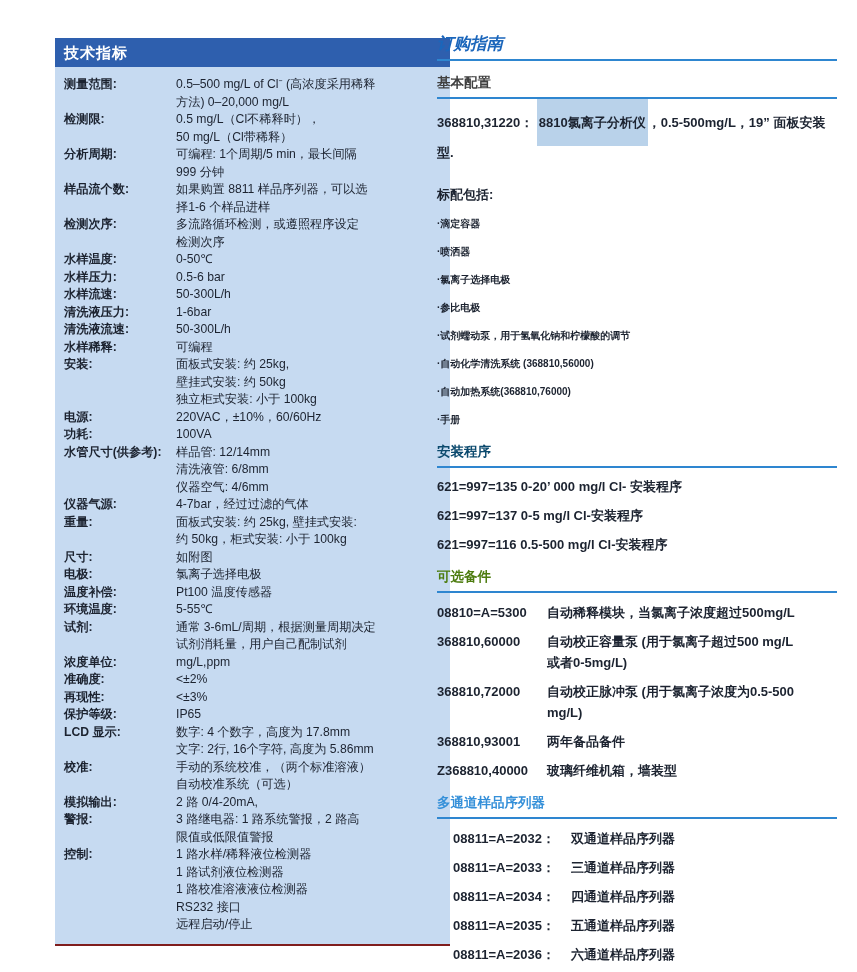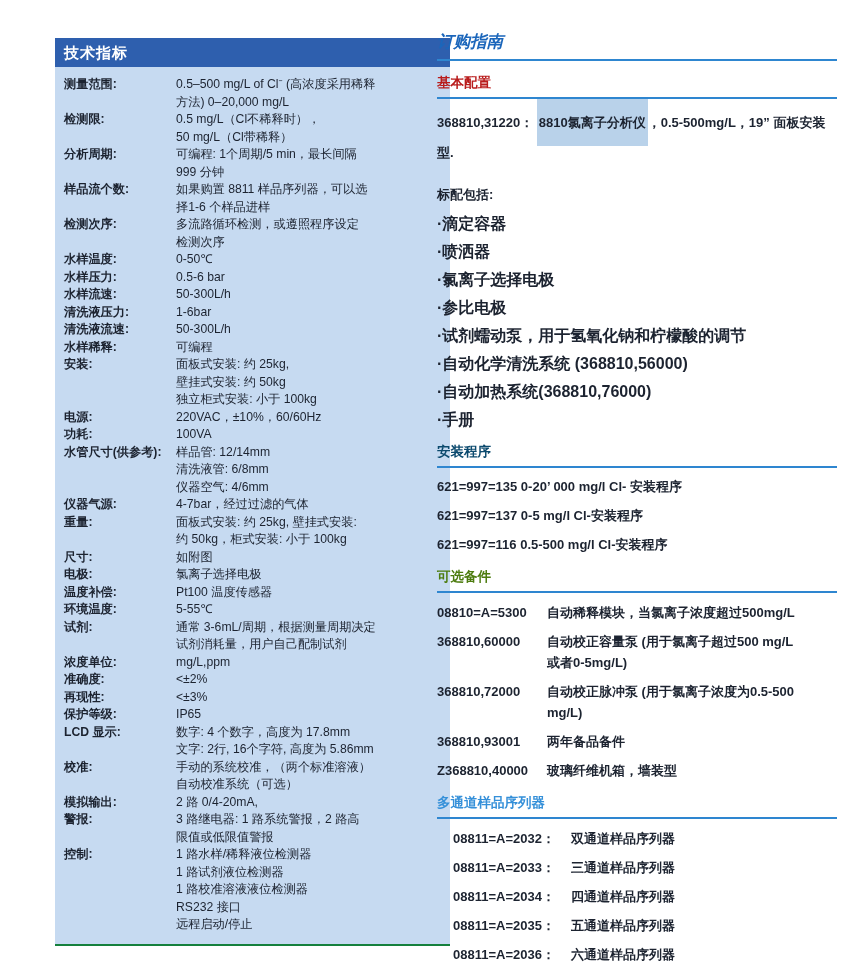--- a/index.html
+++ b/index.html
@@ -10,21 +10,21 @@
   }
 
   
   .left-panel { position:absolute; left:55px; top:38px; width:395px; }
   .panel-header {
     background:#2e5fae; color:#ffffff; font-size:15px; font-weight:700;
     padding:4px 9px; line-height:21px; letter-spacing:1px;
   }
   .panel-body {
     background:#c6daf1; padding:9px 6px 10px 9px; overflow:hidden;
-    border-bottom:2px solid #15803d;
+    border-bottom:2px solid #7f1d1d;
   }
   .spec-row { display:flex; align-items:flex-start; }
   .spec-label {
     flex:0 0 112px; width:112px; font-size:12.2px; font-weight:700;
     line-height:17.5px; white-space:pre;
   }
   .spec-value {
     flex:1; font-size:12.2px; font-weight:400; line-height:17.5px;
     white-space:pre; 
   }
@@ -35,21 +35,21 @@
     font-size:16.5px; font-weight:700; font-style:italic;
     margin:0; line-height:22px;
   }
   .rule { height:2px; margin:5px 0 9px 0; }
   .section-heading {
     font-size:13.5px; font-weight:700; margin:12px 0 0 0; line-height:19px;
   }
   .intro { font-size:13px; font-weight:600; line-height:30px; margin:0; }
   .hl { padding:16px 2px; }
   .includes-label { font-size:13px; font-weight:600; line-height:21px; margin:16px 0 9px 0; }
-  .bullet-item { font-size:16px; font-weight:600; line-height:20px; margin-bottom:8px; }
+  .bullet-item { font-size:10px; font-weight:600; line-height:20px; margin-bottom:8px; }
   .install-item { font-size:13px; font-weight:700; line-height:20px; margin-bottom:9px; }
   .opt-row, .seq-row { display:flex; align-items:flex-start; margin-bottom:8px; }
   .opt-code { flex:0 0 110px; width:110px; font-size:13px; font-weight:700; line-height:21px; }
   .seq-code { flex:0 0 118px; width:118px; font-size:13px; font-weight:700; line-height:21px;margin-left:16px; }
   .opt-desc, .seq-desc { flex:1; font-size:13px; font-weight:600; line-height:21px; white-space:pre-line; }
   .footer-note { font-size:13px; font-weight:600; line-height:21px; margin-top:3px; }
 </style>
 </head>
 <body style="color: rgb(28, 35, 48);">
 
@@ -197,24 +197,24 @@
 1 路试剂液位检测器
 1 路校准溶液液位检测器
 RS232 接口
 远程启动/停止</div>
         </div>
       </div>
   </div>
 </div>
 
 <div class="right-panel">
-  <h2 class="rp-title" style="color: rgb(27, 102, 187); font-family: Liberation Mono, monospace;">订购指南</h2>
-  <div class="rule" style="background: rgb(46, 134, 208);"></div>
-
-  <h3 class="section-heading" style="color: #b91c1c;">基本配置</h3>
+  <h2 class="rp-title" style="color: rgb(27, 102, 187);">订购指南</h2>
+  <div class="rule" style="background: rgb(46, 134, 208);"></div>
+
+  <h3 class="section-heading" style="color: #404040;">基本配置</h3>
   <div class="rule" style="background: rgb(46, 134, 208);"></div>
   <p class="intro"><span>368810,31220：</span>
     <span class="hl" style="background: rgb(185, 210, 234);">8810氯离子分析仪</span><span>，0.5-500mg/L，19” 面板安装型.</span></p>
   <div class="includes-label">标配包括:</div>
   <div id="bullet-list">
       <div class="bullet-item">·滴定容器</div>
       <div class="bullet-item">·喷洒器</div>
       <div class="bullet-item">·氯离子选择电极</div>
       <div class="bullet-item">·参比电极</div>
       <div class="bullet-item">·试剂蠕动泵，用于氢氧化钠和柠檬酸的调节</div>

